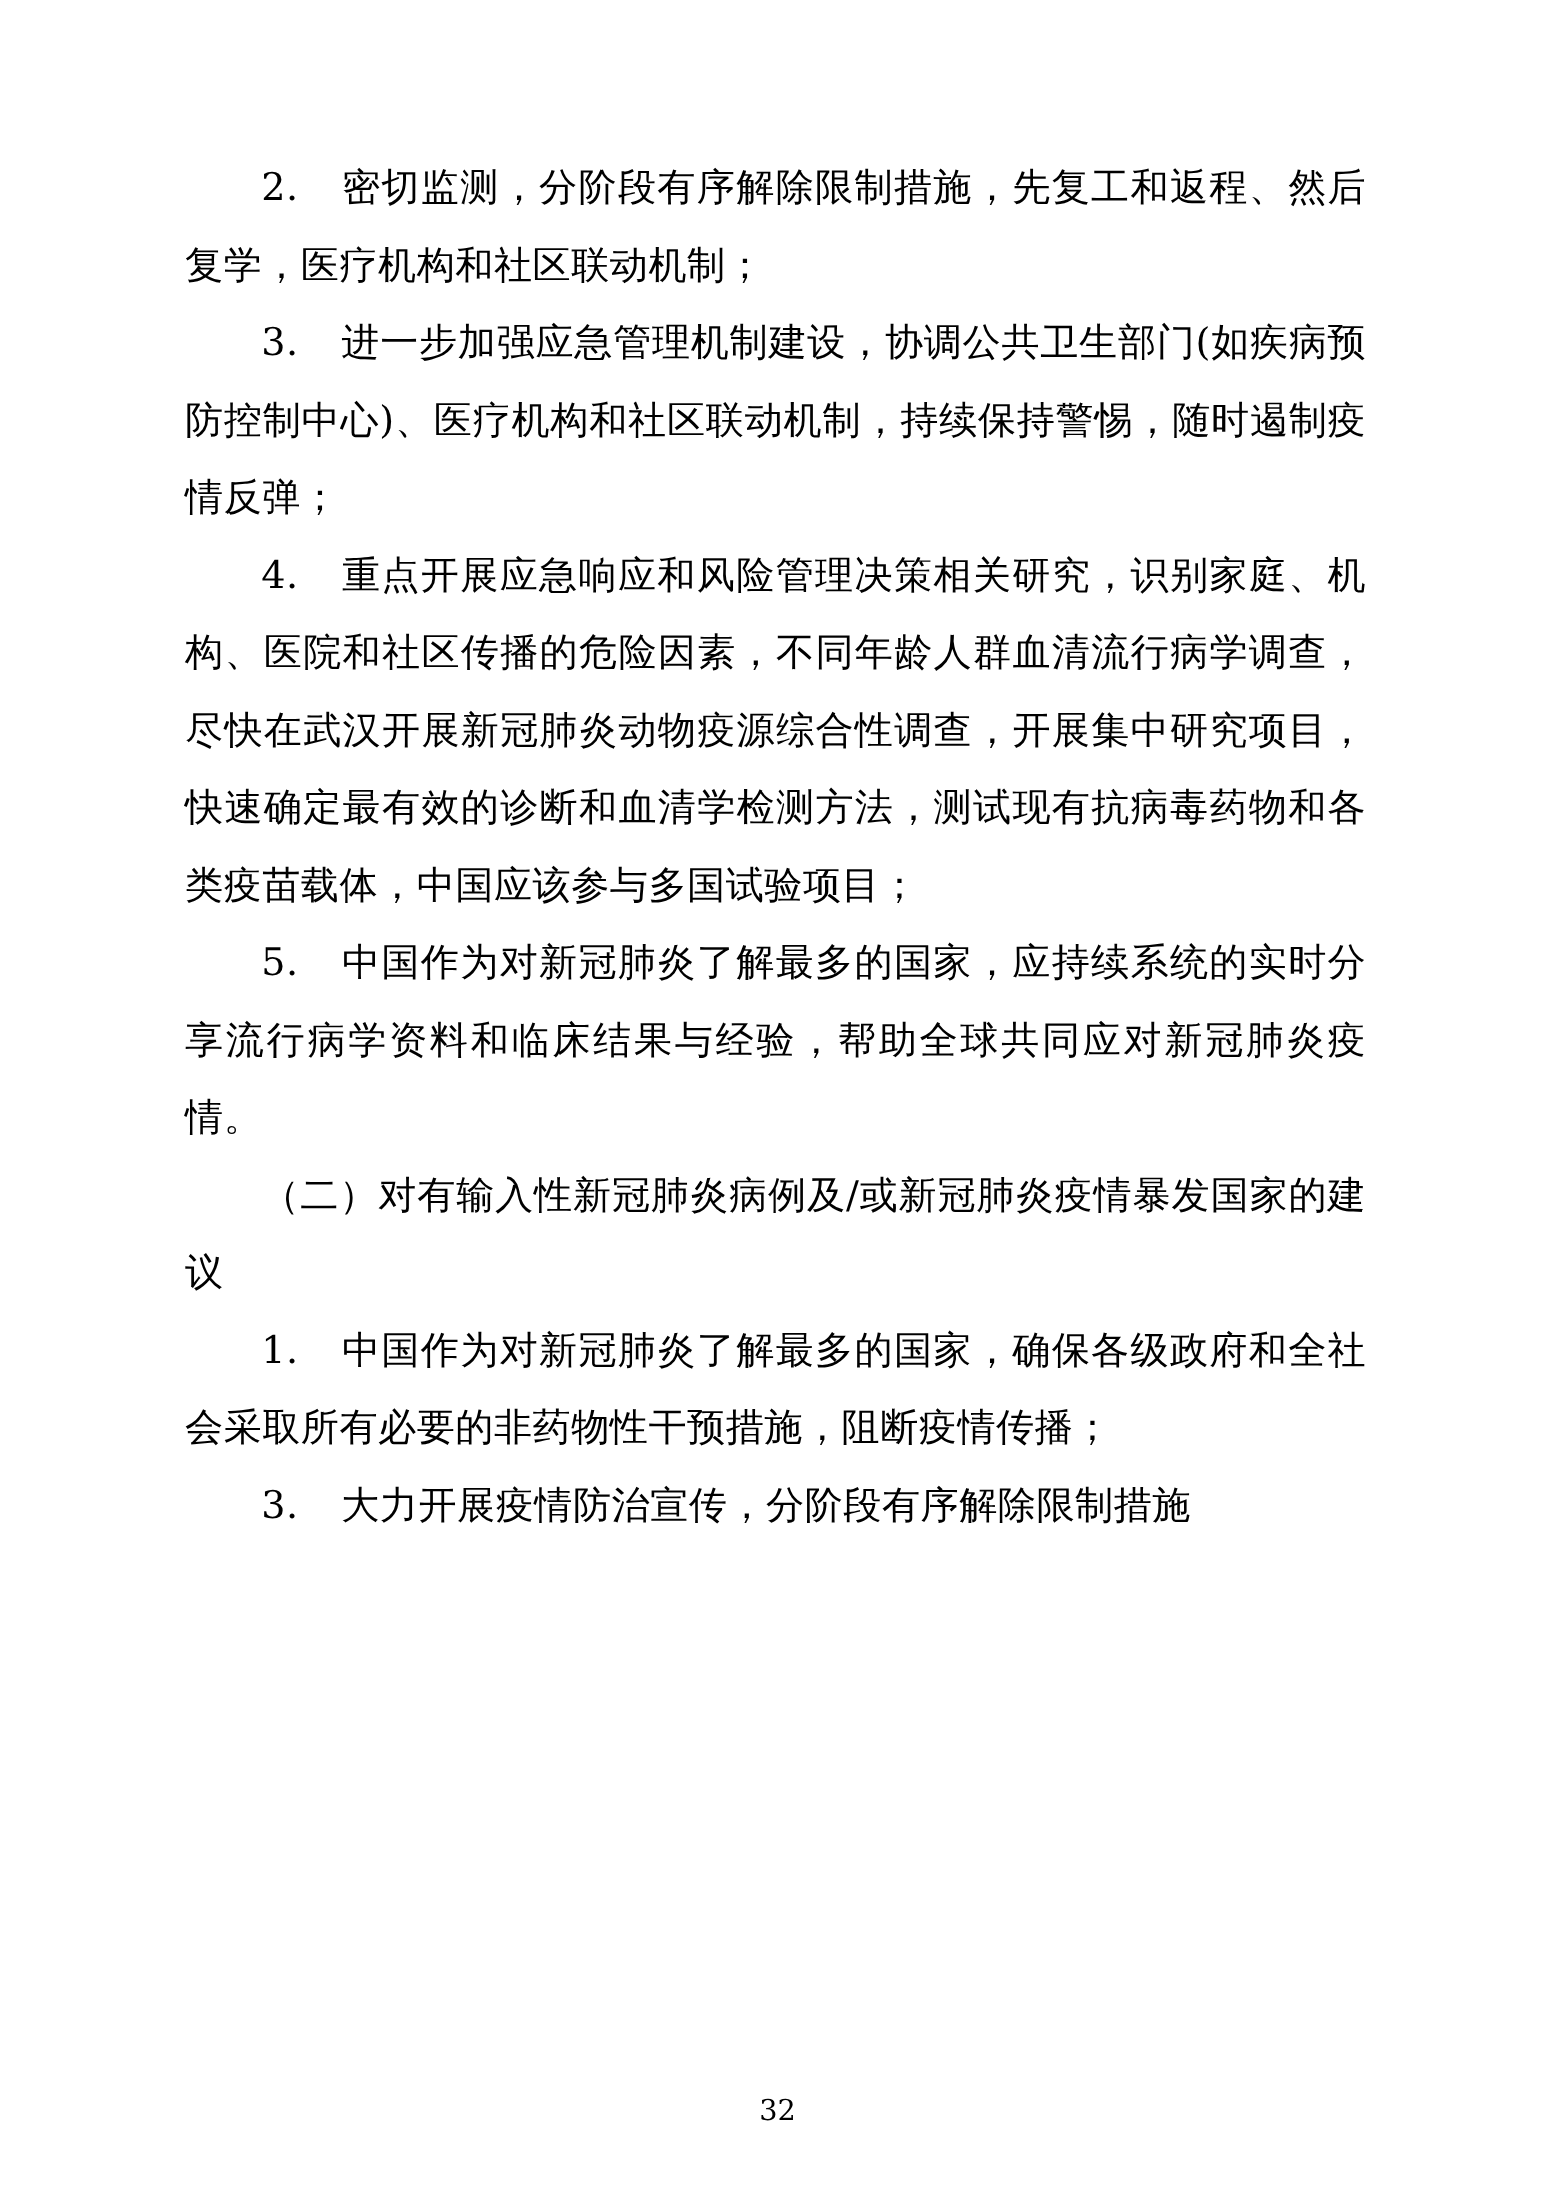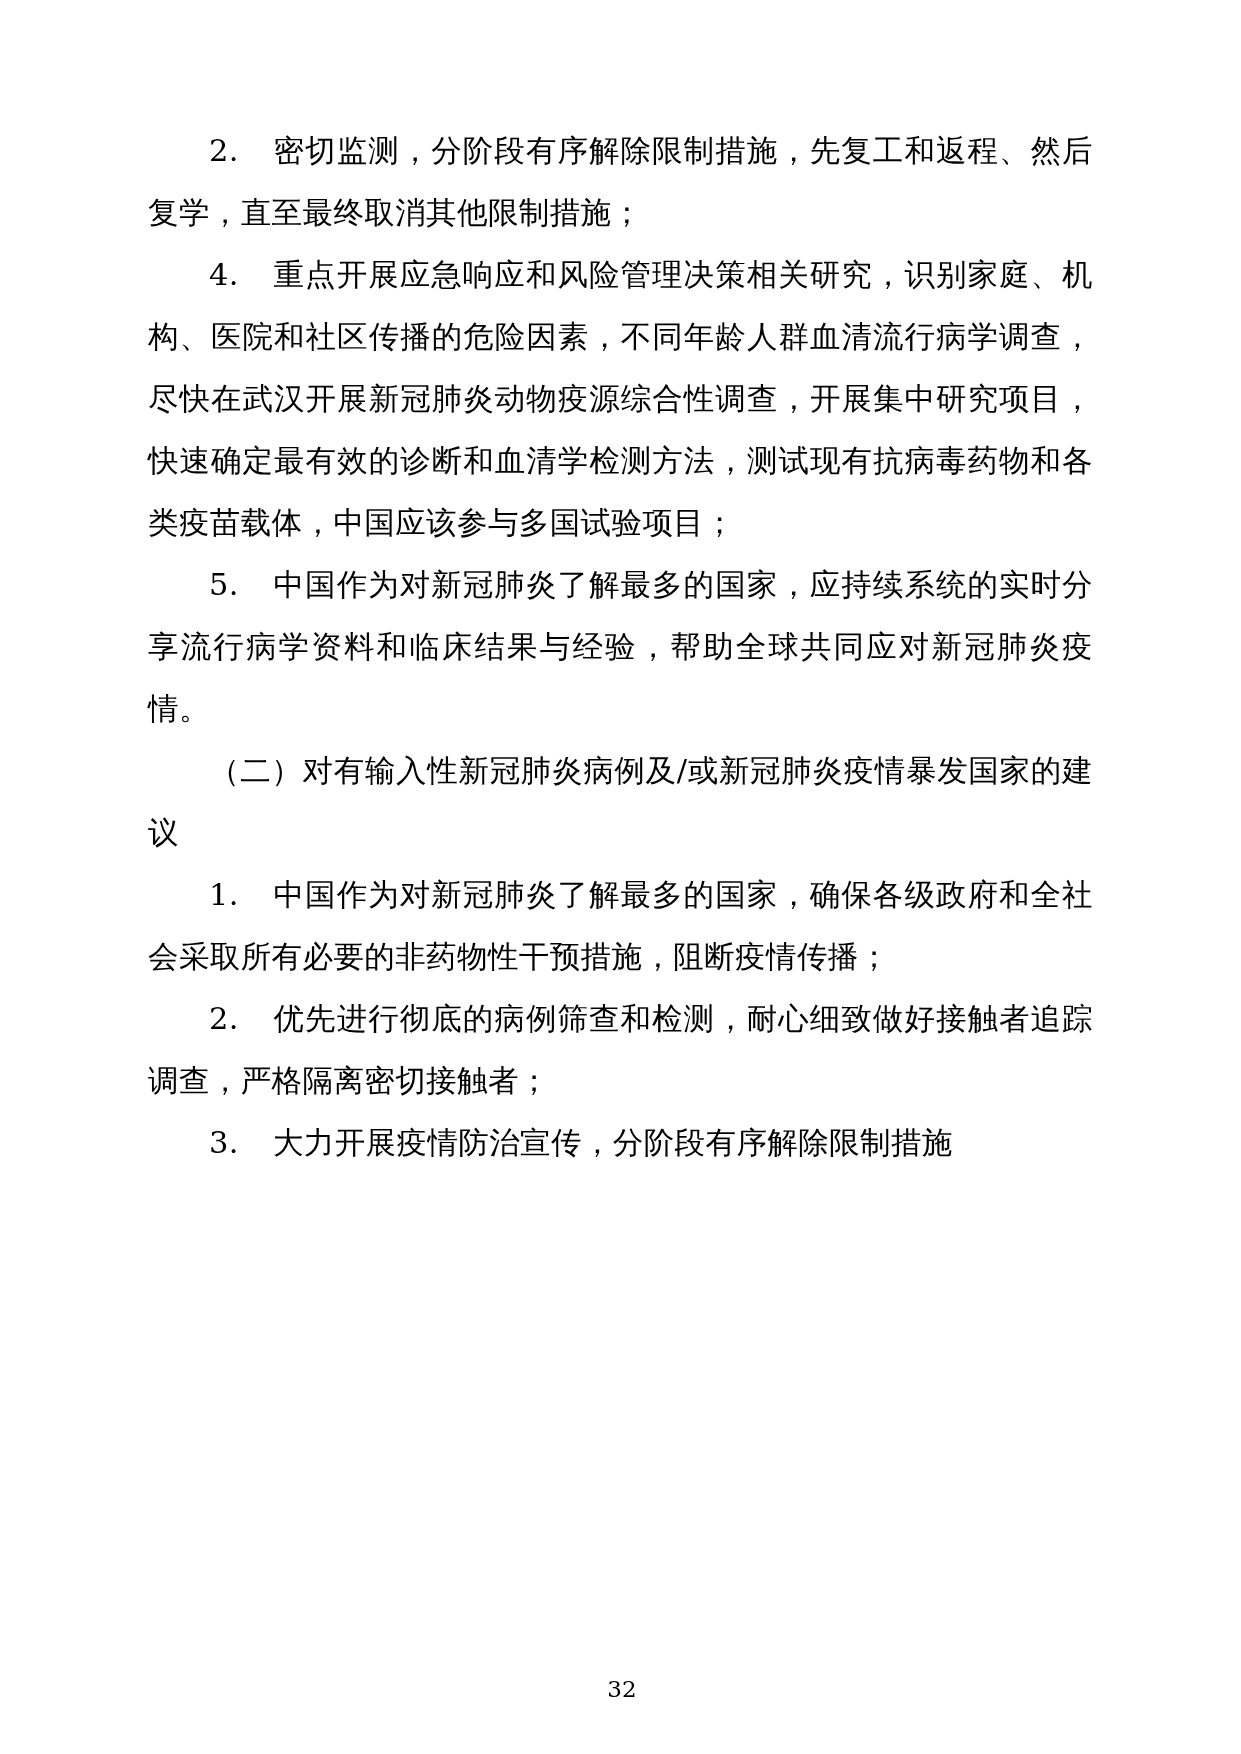--- a/index.html
+++ b/index.html
@@ -60,31 +60,31 @@
     font-family: "DejaVu Serif", serif;
     color: #000000;
   }
 </style>
 </head>
 <body>
 
 <div class="page">
   <div class="body-text">
 
-    <p class="para"><span class="num">2.</span><span class="gap"></span><span>密切监测，分阶段有序解除限制措施，先复工和返程、然后复学，直至最终取消其他限制措施；</span></p>
+    <p class="para"><span class="num">2.</span><span class="gap"></span><span>密切监测，分阶段有序解除限制措施，先复工和返程、然后复学，医疗机构和社区联动机制；</span></p>
 
+    <p class="para"><span class="num">3.</span><span class="gap"></span><span>进一步加强应急管理机制建设，协调公共卫生部门(如疾病预防控制中心)、医疗机构和社区联动机制，持续保持警惕，随时遏制疫情反弹；</span></p>
 
     <p class="para"><span class="num">4.</span><span class="gap"></span><span>重点开展应急响应和风险管理决策相关研究，识别家庭、机构、医院和社区传播的危险因素，不同年龄人群血清流行病学调查，尽快在武汉开展新冠肺炎动物疫源综合性调查，开展集中研究项目，快速确定最有效的诊断和血清学检测方法，测试现有抗病毒药物和各类疫苗载体，中国应该参与多国试验项目；</span></p>
 
     <p class="para"><span class="num">5.</span><span class="gap"></span><span>中国作为对新冠肺炎了解最多的国家，应持续系统的实时分享流行病学资料和临床结果与经验，帮助全球共同应对新冠肺炎疫情。</span></p>
 
     <p class="heading">（二）对有输入性新冠肺炎病例及/或新冠肺炎疫情暴发国家的建议</p>
 
     <p class="para"><span class="num">1.</span><span class="gap"></span><span>中国作为对新冠肺炎了解最多的国家，确保各级政府和全社会采取所有必要的非药物性干预措施，阻断疫情传播；</span></p>
 
-    <p class="para"><span class="num">2.</span><span class="gap"></span><span>优先进行彻底的病例筛查和检测，耐心细致做好接触者追踪调查，严格隔离密切接触者；</span></p>
 
     <p class="para"><span class="num">3.</span><span class="gap"></span><span>大力开展疫情防治宣传，分阶段有序解除限制措施</span></p>
 
   </div>
 
   <div class="page-number">32</div>
 </div>
 
 </body></html>

